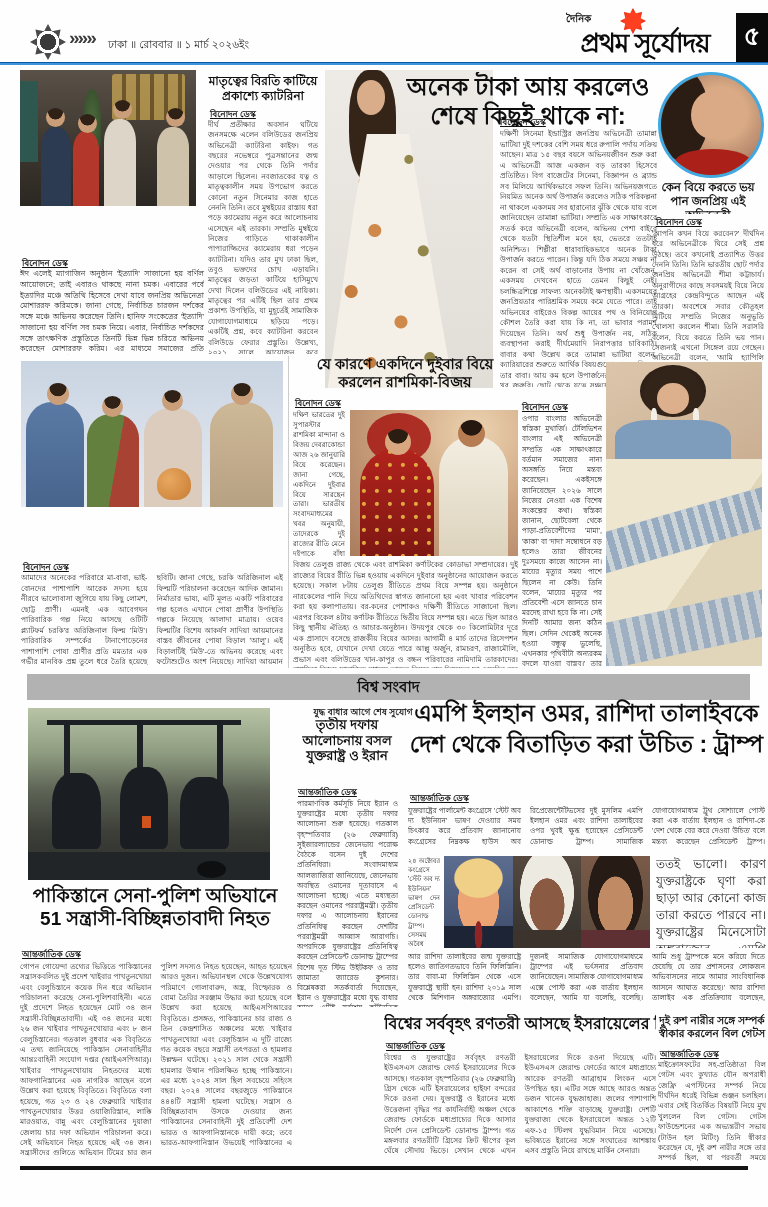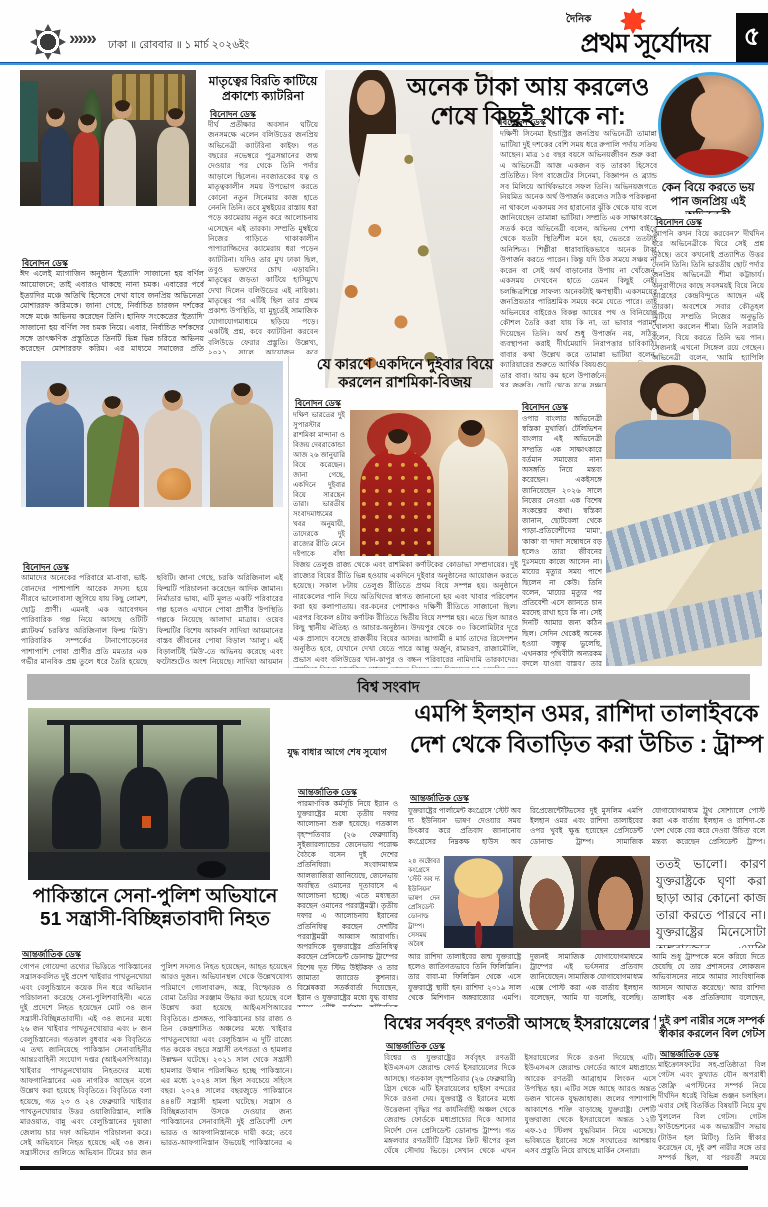--- a/index.html
+++ b/index.html
@@ -141,21 +141,22 @@
     <div class="sold" style="left:38%;bottom:18%;width:20%;height:48%;"></div>
     <div class="sold" style="left:63%;bottom:18%;width:20%;height:42%;"></div>
     <div style="left:47%;bottom:30%;width:4%;height:7%;background:#cf531d;"></div>
     <div style="left:0;bottom:0;width:100%;height:16%;background:#222527;"></div>
     <div style="left:70%;bottom:1%;width:12%;height:10%;background:#0e0f10;border-radius:50%;"></div>
   </div>
   <div class="hl" style="left:20px;top:884px;width:270px;height:60px;font-size:19px;">পাকিস্তানে সেনা-পুলিশ অভিযানে 51 সন্ত্রাসী-বিচ্ছিন্নতাবাদী নিহত</div>
   <div class="by" style="left:22px;top:948px;">আন্তর্জাতিক ডেস্ক</div>
   <div class="bt cols2" style="left:20px;top:962px;width:272px;height:200px;font-size:7.3px;">গোপন গোয়েন্দা তথ্যের ভিত্তিতে পাকিস্তানের সন্ত্রাসকবলিত দুই প্রদেশ খাইবার পাখতুনখোয়া এবং বেলুচিস্তানে কয়েক দিন ধরে অভিযান পরিচালনা করেছে সেনা-পুলিশবাহিনী। এতে দুই প্রদেশে নিহত হয়েছেন মোট ৩৪ জন সন্ত্রাসী-বিচ্ছিন্নতাবাদী। এই ৩৪ জনের মধ্যে ২৬ জন খাইবার পাখতুনখোয়ার এবং ৮ জন বেলুচিস্তানের। গতকাল বুধবার এক বিবৃতিতে এ তথ্য জানিয়েছে পাকিস্তান সেনাবাহিনীর আন্তঃবাহিনী সংযোগ দপ্তর (আইএসপিআর)। খাইবার পাখতুনখোয়ায় নিহতদের মধ্যে আফগানিস্তানের এক নাগরিক আছেন বলে উল্লেখ করা হয়েছে বিবৃতিতে। বিবৃতিতে বলা হয়েছে, গত ২৩ ও ২৪ ফেব্রুয়ারি খাইবার পাখতুনখোয়ার উত্তর ওয়াজিরিস্তান, লাক্কি মারওয়াত, বান্নু এবং বেলুচিস্তানের দুয়াজা জেলায় চার দফা অভিযান পরিচালনা করে। সেই অভিযানে নিহত হয়েছে এই ৩৪ জন। সন্ত্রাসীদের গুলিতে অভিযান টিমের চার জন পুলিশ সদস্যও নিহত হয়েছেন, আহত হয়েছেন আরও দুজন। অভিযানস্থল থেকে উল্লেখযোগ্য পরিমাণে গোলাবারুদ, অস্ত্র, বিস্ফোরক ও বোমা তৈরির সরঞ্জাম উদ্ধার করা হয়েছে বলে উল্লেখ করা হয়েছে আইএসপিআরের বিবৃতিতে। প্রসঙ্গত, পাকিস্তানের চার রাজ্য ও তিন কেন্দ্রশাসিত অঞ্চলের মধ্যে খাইবার পাখতুনখোয়া এবং বেলুচিস্তান এ দুটি রাজ্যে গত কয়েক বছরে সন্ত্রাসী তৎপরতা ও হামলার উল্লম্ফন ঘটেছে। ২০২১ সাল থেকে সন্ত্রাসী হামলার উত্থান পরিলক্ষিত হচ্ছে পাকিস্তানে। এর মধ্যে ২০২৪ সাল ছিল সবচেয়ে সহিংস বছর। ২০২৪ সালের বছরজুড়ে পাকিস্তানে ৪৪৪টি সন্ত্রাসী হামলা ঘটেছে। সন্ত্রাস ও বিচ্ছিন্নতাবাদ উসকে দেওয়ার জন্য পাকিস্তানের সেনাবাহিনী দুই প্রতিবেশী দেশ ভারত ও আফগানিস্তানকে দায়ী করে; তবে ভারত-আফগানিস্তান উভয়েই পাকিস্তানের এ অভিযোগ অস্বীকার করে। সূত্র: আলজাজিরা, আরব নিউজ</div>
 
-  <div class="kick" style="left:285px;top:705px;width:104px;margin-top:40px;">যুদ্ধ বাধার আগে শেষ সুযোগ</div>
+  <div class="kick" style="left:311px;top:705px;width:104px;">যুদ্ধ বাধার আগে শেষ সুযোগ</div>
+  <div class="hl" style="left:295px;top:717px;width:104px;height:64px;font-size:13px;line-height:1.2;">তৃতীয় দফায় আলোচনায় বসল যুক্তরাষ্ট্র ও ইরান</div>
   <div class="by" style="left:298px;top:786px;">আন্তর্জাতিক ডেস্ক</div>
   <div class="bt" style="left:297px;top:799px;width:101px;height:208px;font-size:7.2px;">পারমাণবিক কর্মসূচি নিয়ে ইরান ও যুক্তরাষ্ট্রের মধ্যে তৃতীয় দফার আলোচনা শুরু হয়েছে। গতকাল বৃহস্পতিবার (২৬ ফেব্রুয়ারি) সুইজারল্যান্ডের জেনেভায় পরোক্ষ বৈঠকে বসেন দুই দেশের প্রতিনিধিরা। সংবাদমাধ্যম আলজাজিরা জানিয়েছে, জেনেভায় অবস্থিত ওমানের দূতাবাসে এ আলোচনা হচ্ছে। এতে মধ্যস্থতা করছেন ওমানের পররাষ্ট্রমন্ত্রী। তৃতীয় দফার এ আলোচনায় ইরানের প্রতিনিধিত্ব করছেন দেশটির পররাষ্ট্রমন্ত্রী আব্বাস আরাগচি। অপরদিকে যুক্তরাষ্ট্রের প্রতিনিধিত্ব করছেন প্রেসিডেন্ট ডোনাল্ড ট্রাম্পের বিশেষ দূত স্টিভ উইটকফ ও তার জামাতা জ্যারেড কুশনার। বিশ্লেষকরা সতর্কবার্তা দিয়েছেন, ইরান ও যুক্তরাষ্ট্রের মধ্যে যুদ্ধ বাধার আগে এটিই সর্বশেষ কূটনৈতিক সুযোগ। এরপর হয়তো মার্কিন সেনারা ইরানে হামলা শুরু করতে পারে। তবে ইরানের পররাষ্ট্রমন্ত্রী আব্বাস আরাগচি বলেছেন, তাদের সামনে 'ঐতিহাসিক সুযোগ' রয়েছে এবং যুক্তরাষ্ট্রের সঙ্গে চুক্তির কাছাকাছি আছে তেহরান।</div>
 
   <div class="hl" style="left:408px;top:698px;width:357px;height:90px;font-size:23px;line-height:1.35;font-weight:800;">এমপি ইলহান ওমর, রাশিদা তালাইবকে দেশ থেকে বিতাড়িত করা উচিত : ট্রাম্প</div>
   <div class="by" style="left:410px;top:792px;">আন্তর্জাতিক ডেস্ক</div>
   <div class="bt cols3" style="left:408px;top:806px;width:357px;height:48px;font-size:7.2px;">যুক্তরাষ্ট্রের পার্লামেন্ট কংগ্রেসে 'স্টেট অব দ্য ইউনিয়ন' ভাষণ দেওয়ার সময় চিৎকার করে প্রতিবাদ জানানোয় কংগ্রেসের নিম্নকক্ষ হাউস অব রিপ্রেজেন্টেটিভসের দুই মুসলিম এমপি ইলহান ওমর এবং রাশিদা তালাইবের ওপর খুবই ক্ষুব্ধ হয়েছেন প্রেসিডেন্ট ডোনাল্ড ট্রাম্প। সামাজিক যোগাযোগমাধ্যম ট্রুথ সোশ্যালে পোস্ট করা এক বার্তায় ইলহান ও রাশিদা-কে 'দেশ থেকে বের করে দেওয়া উচিত' বলে মন্তব্য করেছেন প্রেসিডেন্ট ট্রাম্প। মঙ্গলবার রাতে স্টেট অব দ্য ইউনিয়নের মতো একটি গুরুত্বপূর্ণ ও দৃঢ় একটি অনুষ্ঠানে আপনি যখন দুই এমপি ইলহান ওমর এবং রাশিদা তালাইবকে অনিয়ন্ত্রিতভাবে চিৎকার করতে দেখেন, তখন তাদের ফুলে ওঠা রক্তচক্ষু মার্কিনীদের হতবাক করেছে।</div>
   <div class="ph" style="left:444px;top:856px;width:206px;height:92px;display:flex;">
     <div class="panel" style="position:relative;background:radial-gradient(ellipse 6% 16% at 50% 86%,#8e2424 90%,transparent),linear-gradient(0deg,#1d2436 0 24%,transparent 24%),radial-gradient(ellipse 36% 22% at 50% 24%,#f0d086 95%,transparent),radial-gradient(ellipse 30% 38% at 50% 50%,#eca474 98%,transparent),linear-gradient(180deg,#5c6d90 0%,#3c4a68 100%);"></div>
     <div class="panel" style="position:relative;background:linear-gradient(0deg,#3b332c 0 20%,transparent 20%),radial-gradient(ellipse 26% 30% at 50% 54%,#8a5a42 98%,transparent),radial-gradient(ellipse 40% 48% at 50% 40%,#edeae2 98%,transparent),linear-gradient(180deg,#55493f,#32302c);"></div>
     <div class="panel" style="position:relative;background:linear-gradient(0deg,#5e3034 0 20%,transparent 20%),radial-gradient(ellipse 26% 32% at 50% 54%,#c08a64 98%,transparent),radial-gradient(ellipse 40% 52% at 50% 42%,#271c15 98%,transparent),linear-gradient(180deg,#7a5a48,#57493c);"></div>

